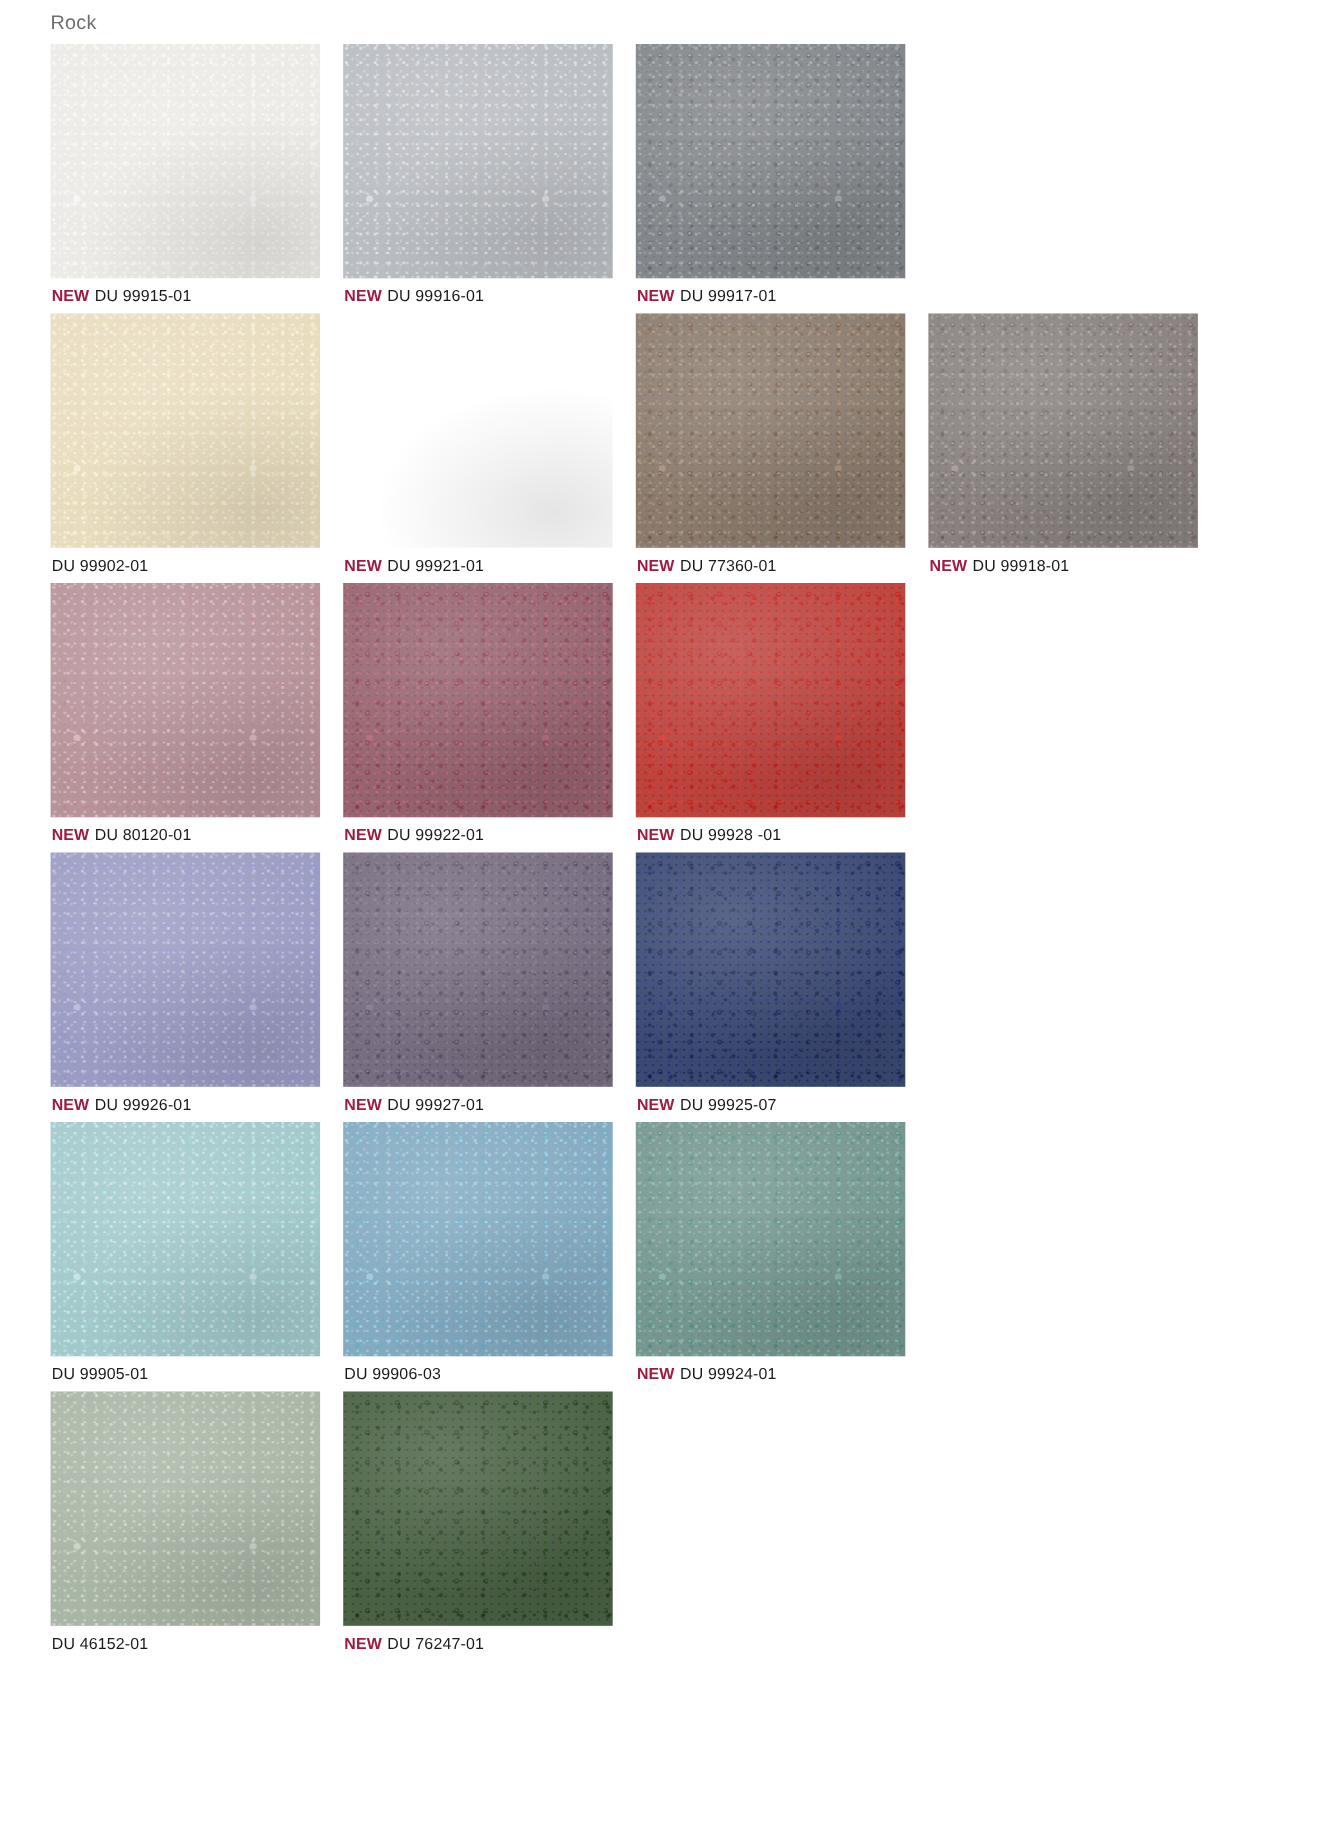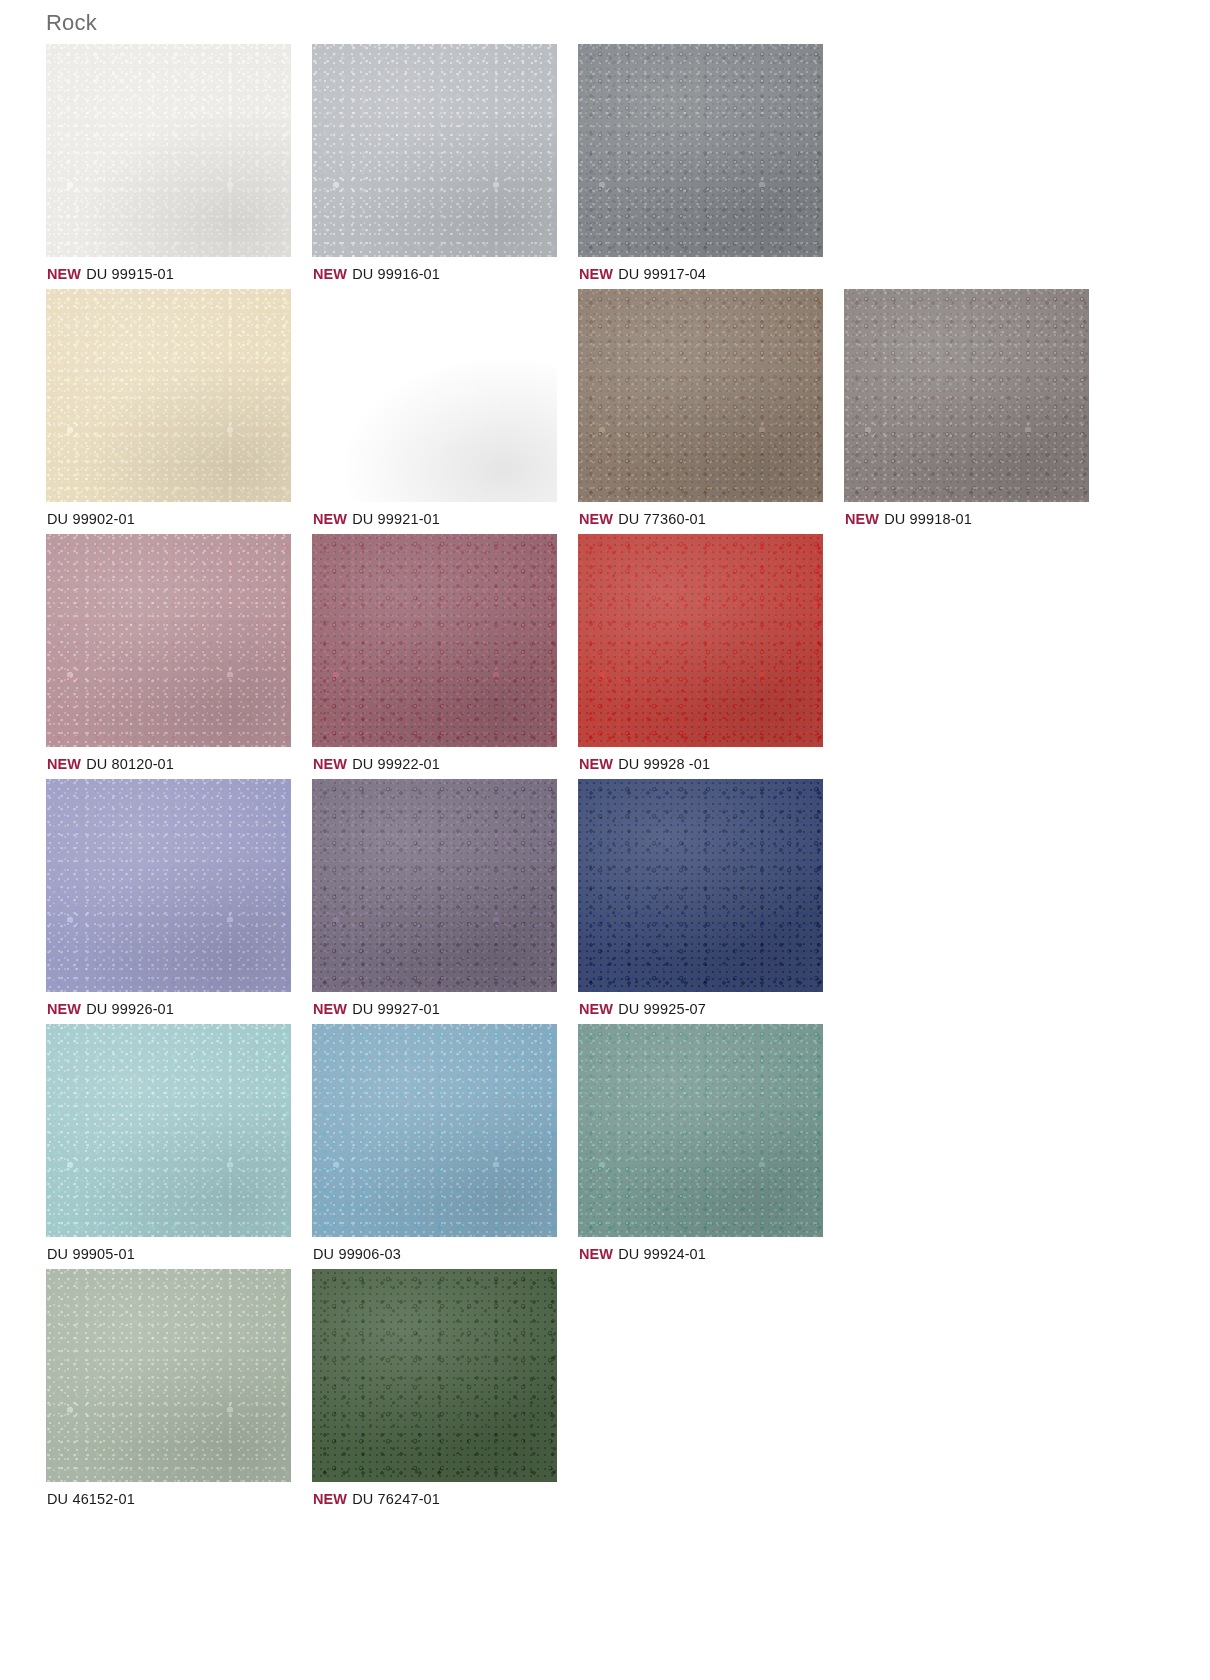--- a/index.html
+++ b/index.html
@@ -12,21 +12,21 @@
 
   .page {
     position:relative;
     width:1210px;
     min-height:1680px;
     background:#fff;
     padding:0 0 0 0;
   }
 
   .section-title {
-    font-size:22px;
+    font-size:18px;
     font-weight:400;
     color:#6e6e6e;
     letter-spacing:0.2px;
     padding:10px 0 8px 46px;
     line-height:1.2;
   }
 
   .grid {
     display:grid;
     grid-template-columns:repeat(4, 266px);
@@ -121,21 +121,21 @@
           <div class="sheen"></div>
         </div>
         <div class="label"><span class="new">NEW</span><span class="code">DU 99916-01</span></div>
       </div>
       <div class="swatch-cell">
         <div class="swatch-chip" style="background: rgb(131, 134, 138);">
           <div class="tex" style="background-image: radial-gradient(circle at 22% 31%, rgb(180, 183, 187) 0px, rgb(180, 183, 187) 1.4px, transparent 1.6px), radial-gradient(circle at 68% 74%, rgb(94, 97, 101) 0px, rgb(94, 97, 101) 1.8px, transparent 2px), radial-gradient(circle at 45% 12%, rgb(180, 183, 187) 0px, rgb(180, 183, 187) 1px, transparent 1.2px), radial-gradient(circle at 82% 38%, rgb(94, 97, 101) 0px, rgb(94, 97, 101) 2.2px, transparent 2.5px), radial-gradient(circle at 15% 88%, rgb(180, 183, 187) 0px, rgb(180, 183, 187) 3px, transparent 3.4px);"></div>
           <div class="tex2" style="background-image: radial-gradient(circle at 30% 60%, rgb(94, 97, 101) 0px, rgb(94, 97, 101) 0.9px, transparent 1.1px), radial-gradient(circle at 75% 25%, rgb(180, 183, 187) 0px, rgb(180, 183, 187) 1.1px, transparent 1.3px), radial-gradient(circle at 55% 82%, rgb(94, 97, 101) 0px, rgb(94, 97, 101) 1.5px, transparent 1.8px);"></div>
           <div class="sheen"></div>
         </div>
-        <div class="label"><span class="new">NEW</span><span class="code">DU 99917-04</span></div>
+        <div class="label"><span class="new">NEW</span><span class="code">DU 99917-01</span></div>
       </div>
       <div class="swatch-cell"></div>
       <div class="swatch-cell">
         <div class="swatch-chip" style="background: rgb(232, 220, 190);">
           <div class="tex" style="background-image: radial-gradient(circle at 22% 31%, rgb(247, 240, 221) 0px, rgb(247, 240, 221) 1.4px, transparent 1.6px), radial-gradient(circle at 68% 74%, rgb(205, 191, 157) 0px, rgb(205, 191, 157) 1.8px, transparent 2px), radial-gradient(circle at 45% 12%, rgb(247, 240, 221) 0px, rgb(247, 240, 221) 1px, transparent 1.2px), radial-gradient(circle at 82% 38%, rgb(205, 191, 157) 0px, rgb(205, 191, 157) 2.2px, transparent 2.5px), radial-gradient(circle at 15% 88%, rgb(247, 240, 221) 0px, rgb(247, 240, 221) 3px, transparent 3.4px);"></div>
           <div class="tex2" style="background-image: radial-gradient(circle at 30% 60%, rgb(205, 191, 157) 0px, rgb(205, 191, 157) 0.9px, transparent 1.1px), radial-gradient(circle at 75% 25%, rgb(247, 240, 221) 0px, rgb(247, 240, 221) 1.1px, transparent 1.3px), radial-gradient(circle at 55% 82%, rgb(205, 191, 157) 0px, rgb(205, 191, 157) 1.5px, transparent 1.8px);"></div>
           <div class="sheen"></div>
         </div>
         <div class="label"><span class="code">DU 99902-01</span></div>
       </div>

